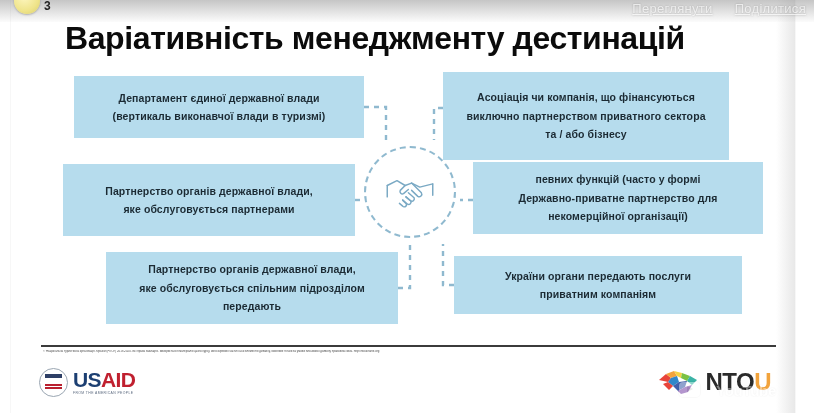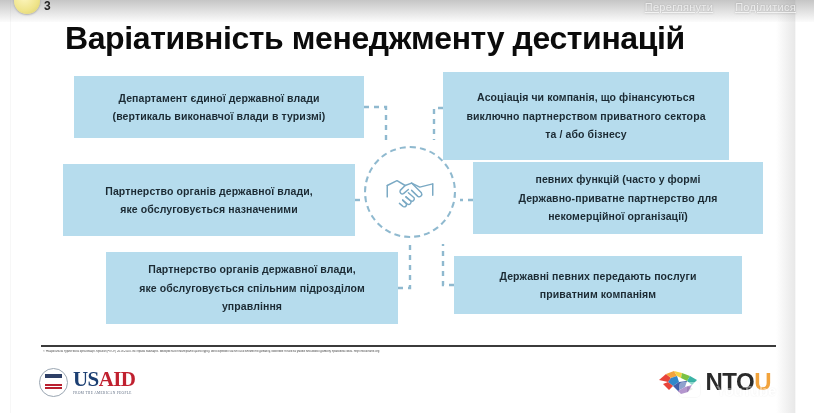--- a/index.html
+++ b/index.html
@@ -31,25 +31,25 @@
     top: 0; left: 0;
     width: 814px;
     height: 22px;
     background: linear-gradient(to bottom, rgba(150,150,150,0.55), rgba(190,190,190,0.05));
     z-index: 40;
     pointer-events: none;
   }
   .overlay-actions {
     position: absolute;
     top: 1px;
-    right: 18px;
+    right: 8px;
     z-index: 41;
     display: flex;
     gap: 22px;
-    font-size: 11px;
+    font-size: 13px;
     color: rgba(255,255,255,0.72);
     letter-spacing: .3px;
     text-shadow: 0 0 2px rgba(0,0,0,.25);
     text-decoration: underline;
   }
   .badge-wrap {
     position: absolute;
     top: -12px;
     left: 14px;
     z-index: 42;
@@ -184,21 +184,20 @@
     transform-origin: left top;
   }
 
   .logo-usaid {
     position: absolute;
     left: 28px;
     top: 368px;
     display: flex;
     align-items: center;
     gap: 5px;
-    font-family: Liberation Serif, serif;
   }
   .usaid-seal {
     width: 27px; height: 27px;
     border-radius: 50%;
     background: #ffffff;
     border: 1.6px solid #9aa6b2;
     position: relative;
     overflow: hidden;
     flex: none;
   }
@@ -325,43 +324,43 @@
         <div>
           <span>Асоціація чи компанія, що фінансуються</span>
           <span>виключно партнерством приватного сектора</span>
           <span>та / або бізнесу</span>
         </div>
       </div>
 
       <div class="node" id="node-ml">
         <div>
           <span>Партнерство органів державної влади,</span>
-          <span>яке обслуговується назначеними</span>
+          <span>яке обслуговується партнерами</span>
         </div>
       </div>
 
       <div class="node" id="node-mr">
         <div>
           <span>певних функцій (часто у формі</span>
           <span>Державно-приватне партнерство для</span>
           <span>некомерційної організації)</span>
         </div>
       </div>
 
       <div class="node" id="node-bl">
         <div>
           <span>Партнерство органів державної влади,</span>
           <span>яке обслуговується спільним підрозділом</span>
-          <span>управління</span>
+          <span>передають</span>
         </div>
       </div>
 
       <div class="node" id="node-br">
         <div>
-          <span>Державні певних передають послуги</span>
+          <span>України органи передають послуги</span>
           <span>приватним компаніям</span>
         </div>
       </div>
 
       <div class="hub">
         <div class="hub-circle"></div>
         <svg class="hub-icon" viewBox="0 0 64 48">
           <g fill="none" stroke="#7aa9c4" stroke-width="1.8" stroke-linejoin="round" stroke-linecap="round">
             <path d="M4 16 L16 10 L26 16 L34 13 L44 18 L60 14"></path>
             <path d="M26 16 L20 22 a3 3 0 0 0 4 4 l6 -5"></path>

